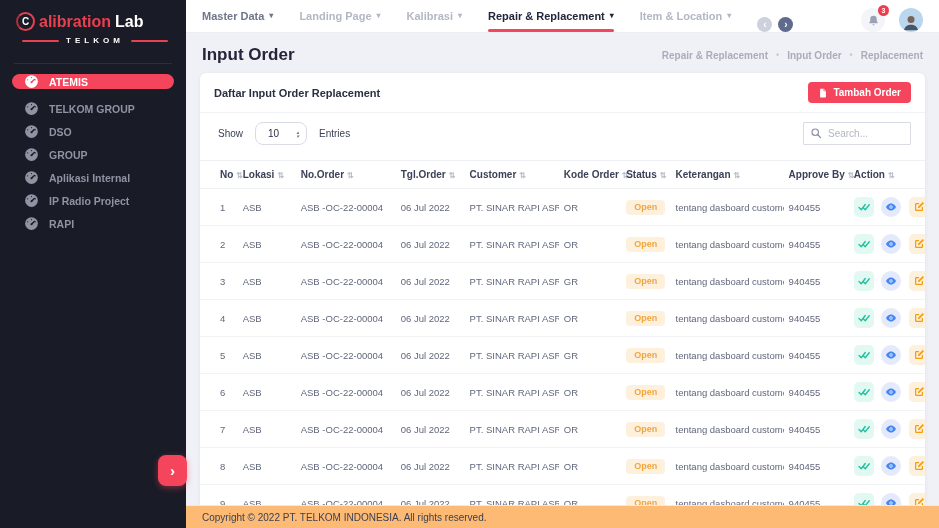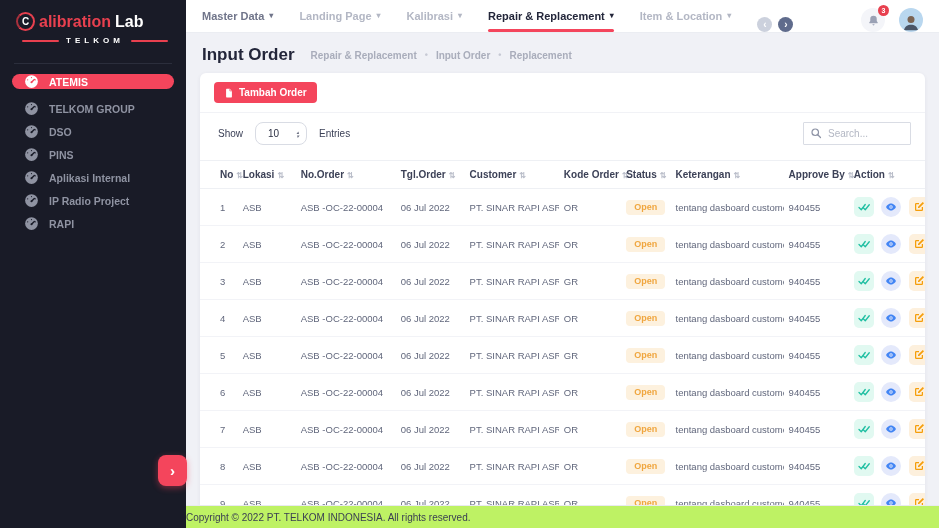--- a/index.html
+++ b/index.html
@@ -37,21 +37,21 @@
   .circ { width:15px; height:15px; border-radius:50%; display:inline-flex; align-items:center; justify-content:center; color:#fff; font-size:10px; font-weight:bold; cursor:pointer; }
   .circ.lt { background:#ccd1dd; }
   .circ.dk { background:#5f6b8c; }
   .nav-right { margin-left:auto; display:flex; align-items:center; gap:14px; }
   .bell-wrap { position:relative; width:24px; height:24px; background:#f4f5f9; border-radius:50%; display:flex; align-items:center; justify-content:center; cursor:pointer; }
   .bell-badge { position:absolute; top:-3px; right:-4px; min-width:11px; height:11px; background:#e8404f; color:#fff; font-size:7px; font-weight:bold; border-radius:6px; display:flex; align-items:center; justify-content:center; padding:0 2px; }
   .avatar { width:24px; height:24px; border-radius:50%; background:#b9d7ef; overflow:hidden; display:flex; align-items:flex-end; justify-content:center; cursor:pointer; }
 
   
   .content { flex:1; padding:8px 14px 0 14px; overflow:hidden; }
-  .page-head { display:flex; align-items:center; padding:4px 2px 8px 2px; }
+  .page-head { display:flex; align-items:center; padding:4px 2px 8px 2px;justify-content:space-between; }
   .page-title { font-size:17px; font-weight:bold; color:#23263a; }
   .breadcrumb { display:flex; align-items:center; gap:8px; margin-left:16px; font-size:10px; font-weight:bold; color:#a9adbb; }
   .crumb-sep { color:#c6c9d4; font-size:9px; }
 
   .card { background:#fff; border-radius:6px; box-shadow:0 1px 4px rgba(40,45,70,.07); }
   .card-head { display:flex; align-items:center; justify-content:space-between; padding:9px 14px; border-bottom:1px solid #f1f2f6; }
   .card-title { font-size:11px; font-weight:bold; color:#2b2f42; }
   .btn-add { display:inline-flex; align-items:center; gap:5px; background:#f4455c; color:#fff; font-size:10px; font-weight:bold; border:none; padding:5px 10px; border-radius:4px; cursor:pointer; font-family:inherit; }
 
   .controls { display:flex; align-items:center; padding:9px 14px 8px 18px; }
@@ -68,21 +68,21 @@
   td { font-size:9.5px; color:#61677c; padding:8px 5px; border-bottom:1px solid #f2f3f7; white-space:nowrap; overflow:hidden; }
   th:first-child, td:first-child { padding-left:20px; }
   .sort { font-size:8px; color:#b9bdc9; margin-left:3px; }
   .pill { display:inline-block; background:#fdf1de; color:#f0a63f; font-size:9px; font-weight:bold; padding:2.5px 8px; border-radius:4px; }
   .act { display:inline-flex; width:20px; height:20px; border-radius:5px; align-items:center; justify-content:center; margin-right:5px; cursor:pointer; vertical-align:middle; }
   .act svg { width:12px; height:12px; }
   .act.approve { background:#e1f9f1; }
   .act.view { background:#e4e9fb; border-radius:10px; }
   .act.edit { background:#fdf0dd; }
 
-  .foot-bar { height:23px; background:#bef264; border-top:1px solid #e9eaef; display:flex; align-items:center; font-size:10px; color:#3a3f52; flex-shrink:0; }
+  .foot-bar { height:23px; background:#fdba74; border-top:1px solid #e9eaef; display:flex; align-items:center; padding-left:16px; font-size:10px; color:#3a3f52; flex-shrink:0; }
 </style>
 </head>
 <body>
 
 <div class="app">
 
   <aside class="sidebar">
     <div class="logo-wrap">
       <div class="logo-row">
         <span class="logo-mark">
@@ -134,21 +134,21 @@
     </div>
     <div class="s-item">
       <span class="gauge">
           <svg viewBox="0 0 24 24">
             <circle cx="12" cy="12" r="9" fill="currentColor"></circle>
             <path d="M12 13.2l4-4" style="stroke:var(--hole)" stroke-width="2" stroke-linecap="round"></path>
             <circle cx="12" cy="13.2" r="1.4" style="fill:var(--hole)"></circle>
             <path d="M6.6 9.6h.01M12 6.4v.01M17.4 9.6h.01" style="stroke:var(--hole)" stroke-width="1.7" stroke-linecap="round"></path>
           </svg>
         </span>
-      <span>PINS</span>
+      <span>GROUP</span>
     </div>
     <div class="s-item">
       <span class="gauge">
           <svg viewBox="0 0 24 24">
             <circle cx="12" cy="12" r="9" fill="currentColor"></circle>
             <path d="M12 13.2l4-4" style="stroke:var(--hole)" stroke-width="2" stroke-linecap="round"></path>
             <circle cx="12" cy="13.2" r="1.4" style="fill:var(--hole)"></circle>
             <path d="M6.6 9.6h.01M12 6.4v.01M17.4 9.6h.01" style="stroke:var(--hole)" stroke-width="1.7" stroke-linecap="round"></path>
           </svg>
         </span>
@@ -231,20 +231,21 @@
           <span>Repair &amp; Replacement</span>
           <span class="crumb-sep">•</span>
           <span>Input Order</span>
           <span class="crumb-sep">•</span>
           <span>Replacement</span>
         </span>
       </div>
 
       <div class="card">
         <div class="card-head">
+          <span class="card-title">Daftar Input Order Replacement</span>
           <button class="btn-add">
             <svg width="10" height="10" viewBox="0 0 24 24">
                 <path d="M6 2h8l5 5v14a1.5 1.5 0 01-1.5 1.5h-11A1.5 1.5 0 015 21V3.5A1.5 1.5 0 016.5 2z" fill="#fff"></path>
                 <path d="M14 2v5h5" fill="none" stroke="#f4455c" stroke-width="1.6"></path>
               </svg>
             <span>Tambah Order</span>
           </button>
         </div>
 
         <div class="controls">

